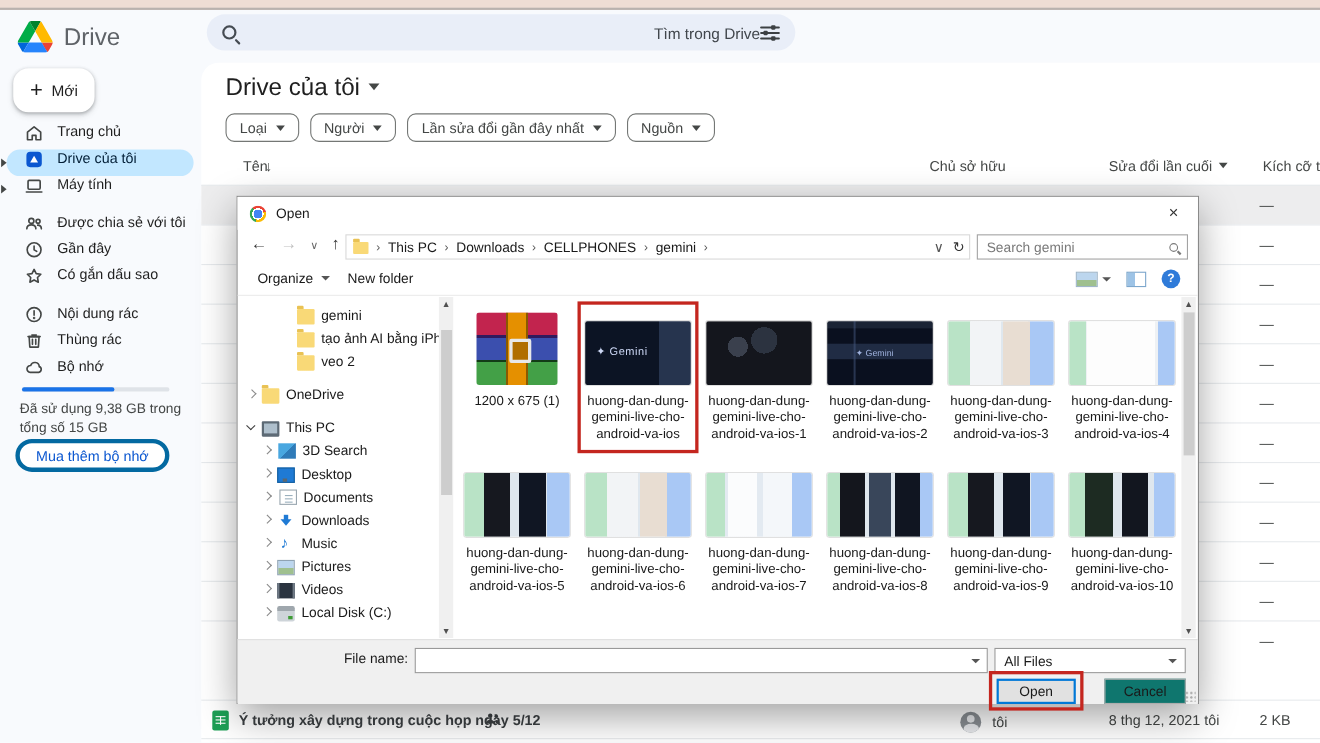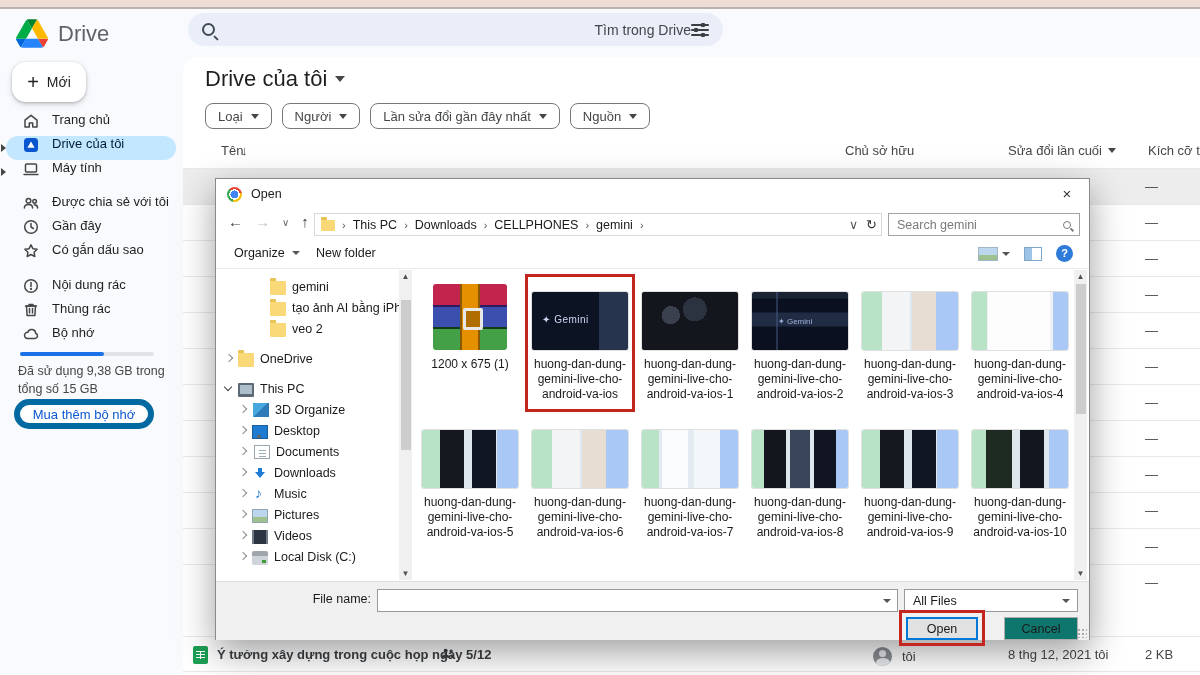--- a/index.html
+++ b/index.html
@@ -27,21 +27,21 @@
   .sidebar { position:absolute; left:0; top:57px; width:183px; bottom:0; }
   .new-btn { position:absolute; left:12px; top:5px; width:74px; height:40px; background:#fff; border-radius:14px; box-shadow:0 1px 3px rgba(60,64,67,.3),0 3px 6px rgba(60,64,67,.15); display:flex; align-items:center; justify-content:center; gap:8px; font-size:14px; color:#1f1f1f; }
   .new-btn .plus { font-size:20px; font-weight:400; line-height:1; color:#1f1f1f; }
   .nav-item { position:absolute; left:6px; width:170px; height:24px; border-radius:12px; display:flex; align-items:flex-start; gap:12px; padding-left:16px; font-size:13px; color:#1f1f1f; }
   .nav-item.selected { background:#c2e7ff; color:#001d35; }
   .nav-item .nico { width:18px; height:18px; flex:0 0 auto; display:flex; align-items:center; justify-content:center; }
   .nav-item .tw { position:absolute; left:-5px; top:8px; width:0; height:0; border-left:5px solid #444746; border-top:4px solid transparent; border-bottom:4px solid transparent; }
   .storage-bar { position:absolute; left:20px; top:295px; width:134px; height:4px; border-radius:2px; background:#dfe3e8; }
   .storage-fill { height:4px; border-radius:2px; background:#1a73e8; }
   .storage-text { position:absolute; left:18px; top:305px; width:150px; font-size:12.5px; line-height:18px; color:#444746; }
-  .buy-btn { position:absolute; left:14px; top:342px; width:140px; height:30px; border:6px solid #0369a1; border-radius:15px; background:#fff; color:#0b57d0; font-size:13px; display:flex; align-items:center; justify-content:center; }
+  .buy-btn { position:absolute; left:14px; top:342px; width:140px; height:30px; border:4px solid #0369a1; border-radius:15px; background:#fff; color:#0b57d0; font-size:13px; display:flex; align-items:center; justify-content:center; }
 
   
   .main-card { position:absolute; left:183px; top:57px; right:0; bottom:0; background:#fff; border-radius:16px 0 0 0; }
   .page-title { position:absolute; left:22px; top:9px; font-size:22px; color:#1f1f1f; display:flex; align-items:center; gap:8px; }
   .caret { display:inline-block; width:0; height:0; border-left:5px solid transparent; border-right:5px solid transparent; border-top:6px solid #444746; }
   .chips { position:absolute; left:22px; top:46px; display:flex; gap:10px; }
   .chip { height:26px; border:1px solid #747775; border-radius:8px; display:flex; align-items:center; gap:8px; padding:0 12px; font-size:13px; color:#444746; background:#fff; }
   .chip .caret { border-left-width:4px; border-right-width:4px; border-top-width:5px; }
   .thead { position:absolute; left:0; right:0; top:86px; height:25px; font-size:13px; color:#444746; }
   .thead .h-name { position:absolute; left:38px; }
@@ -517,21 +517,21 @@
 
         <div class="titem ind1 gap-above">
           <span class="exp down"></span>
           <span class="ticon ic-pc"></span>
           <span>This PC</span>
         </div>
 
         <div class="titem ind2">
           <span class="exp right"></span>
           <span class="ticon ic-3d"></span>
-          <span>3D Organize</span>
+          <span>3D Search</span>
         </div>
 
         <div class="titem ind2">
           <span class="exp right"></span>
           <span class="ticon ic-desktop"></span>
           <span>Desktop</span>
         </div>
 
         <div class="titem ind2">
           <span class="exp right"></span>

